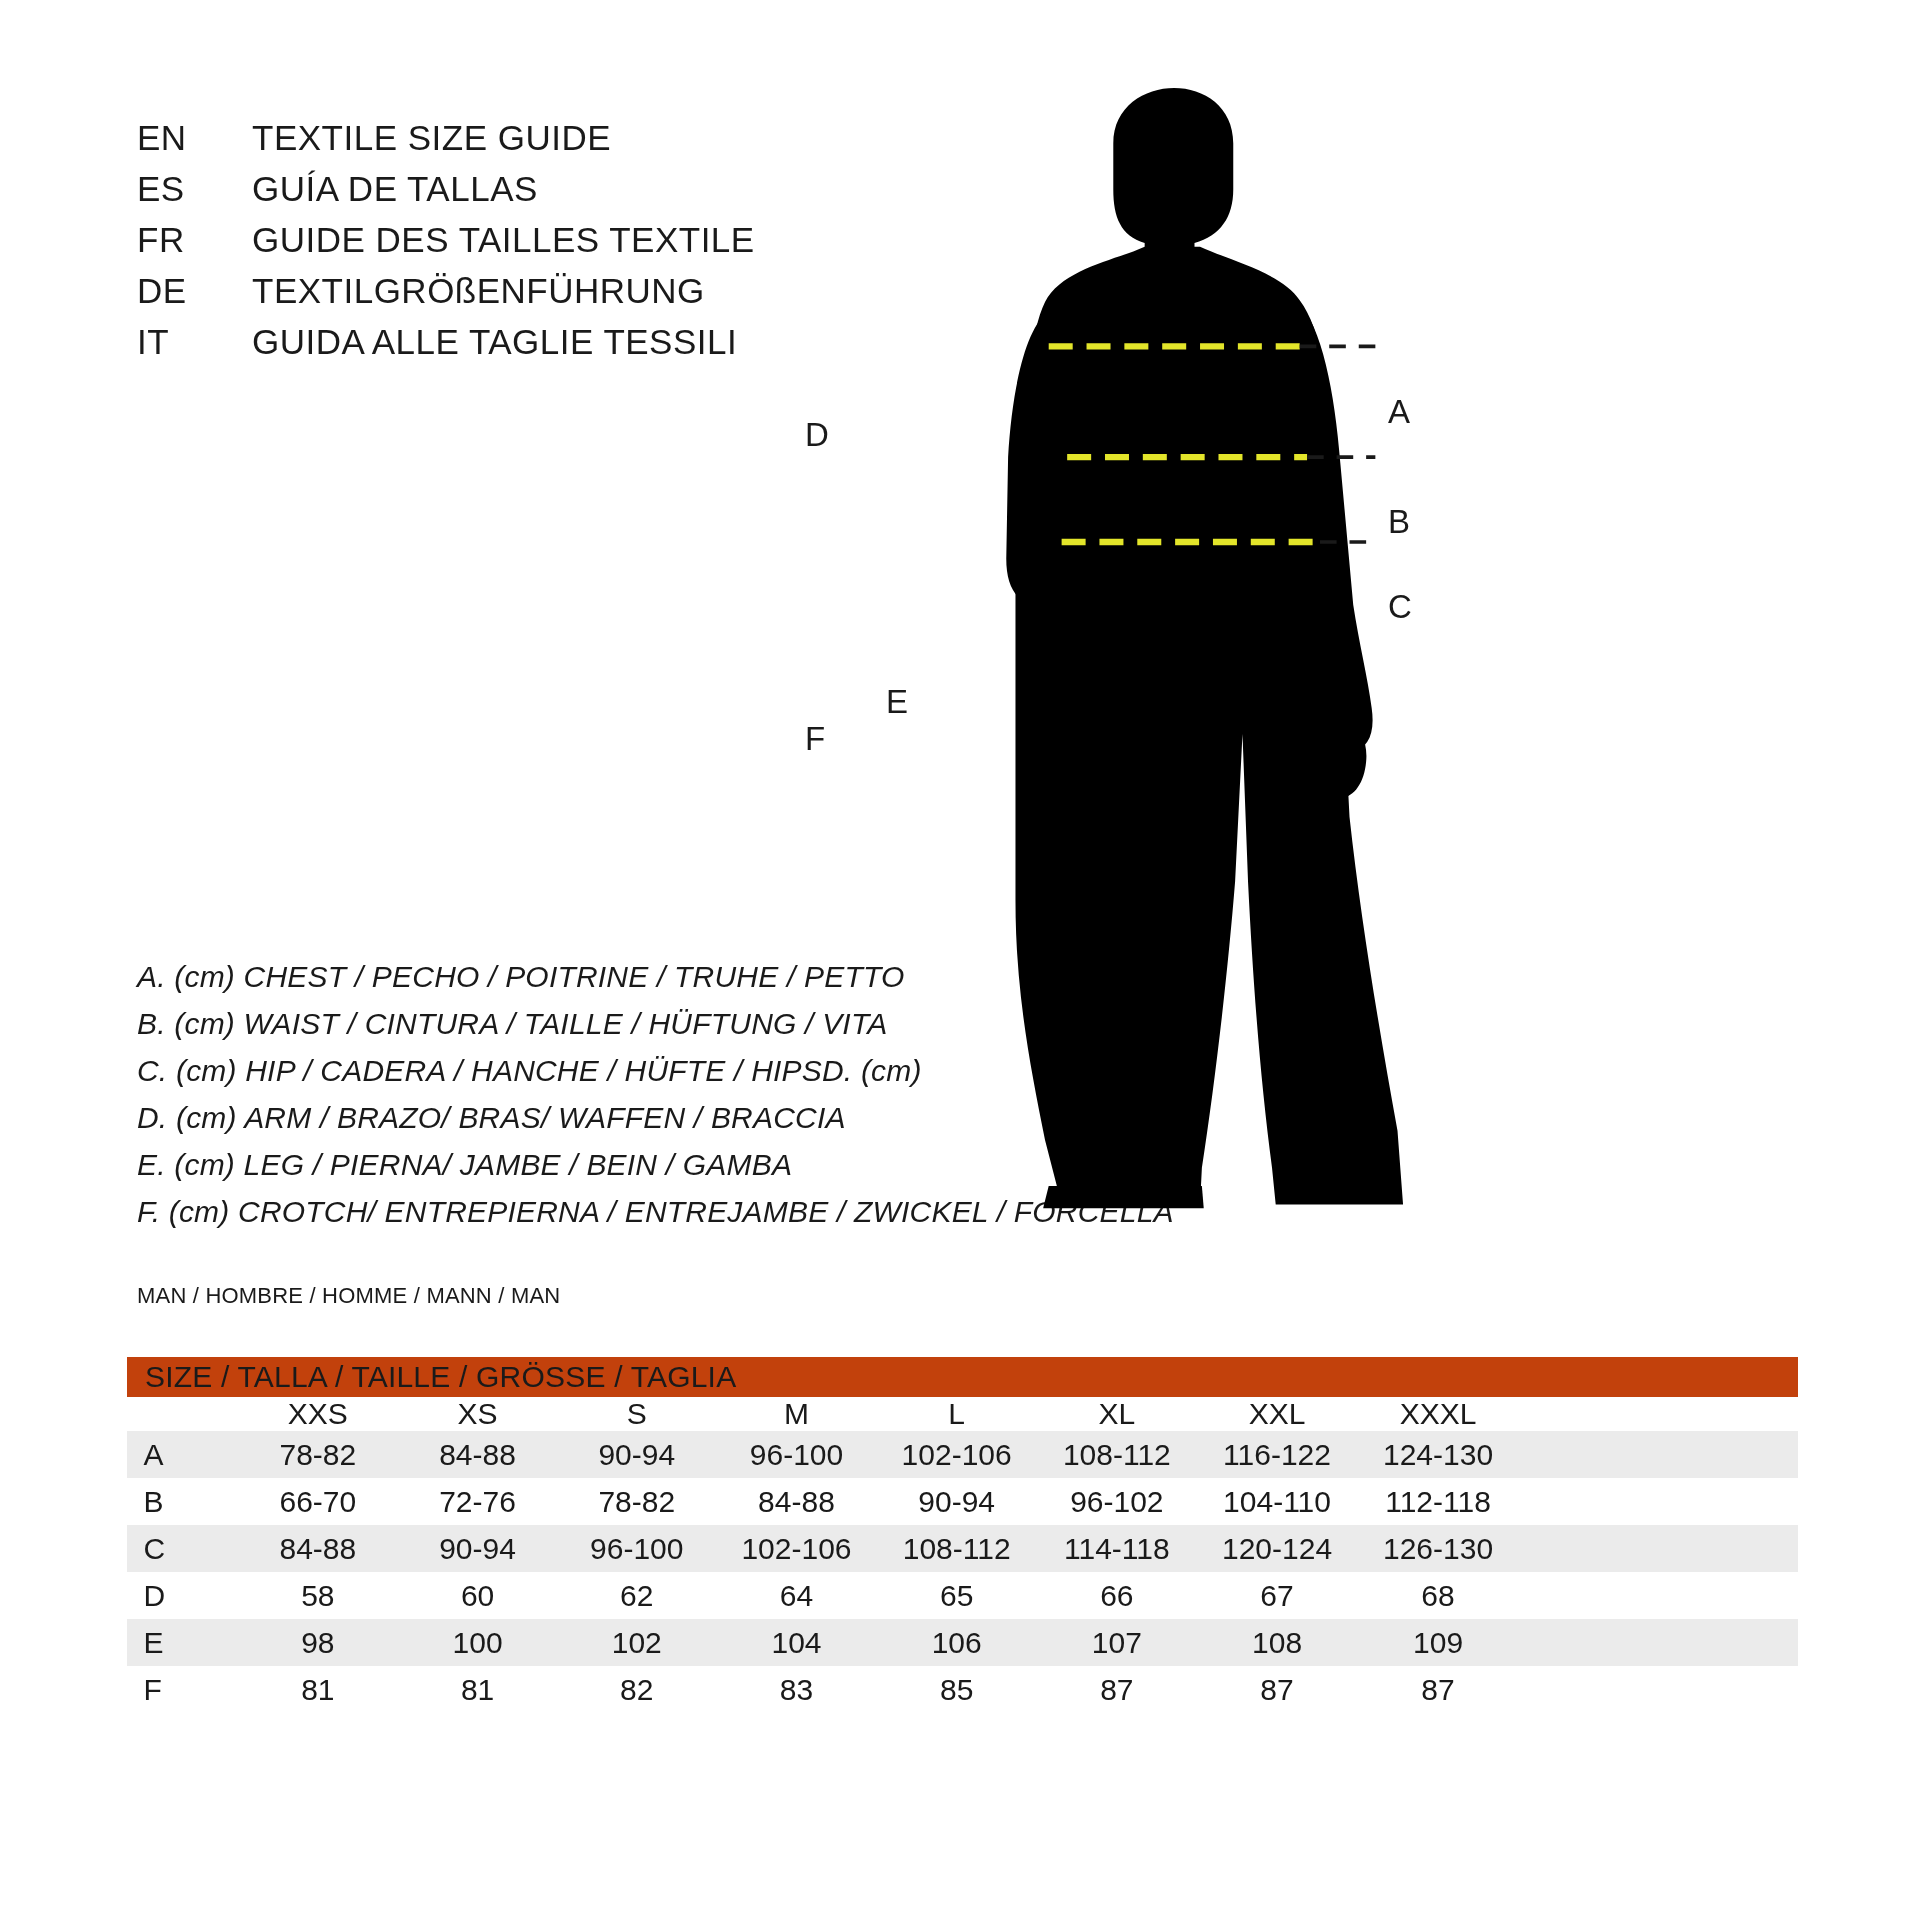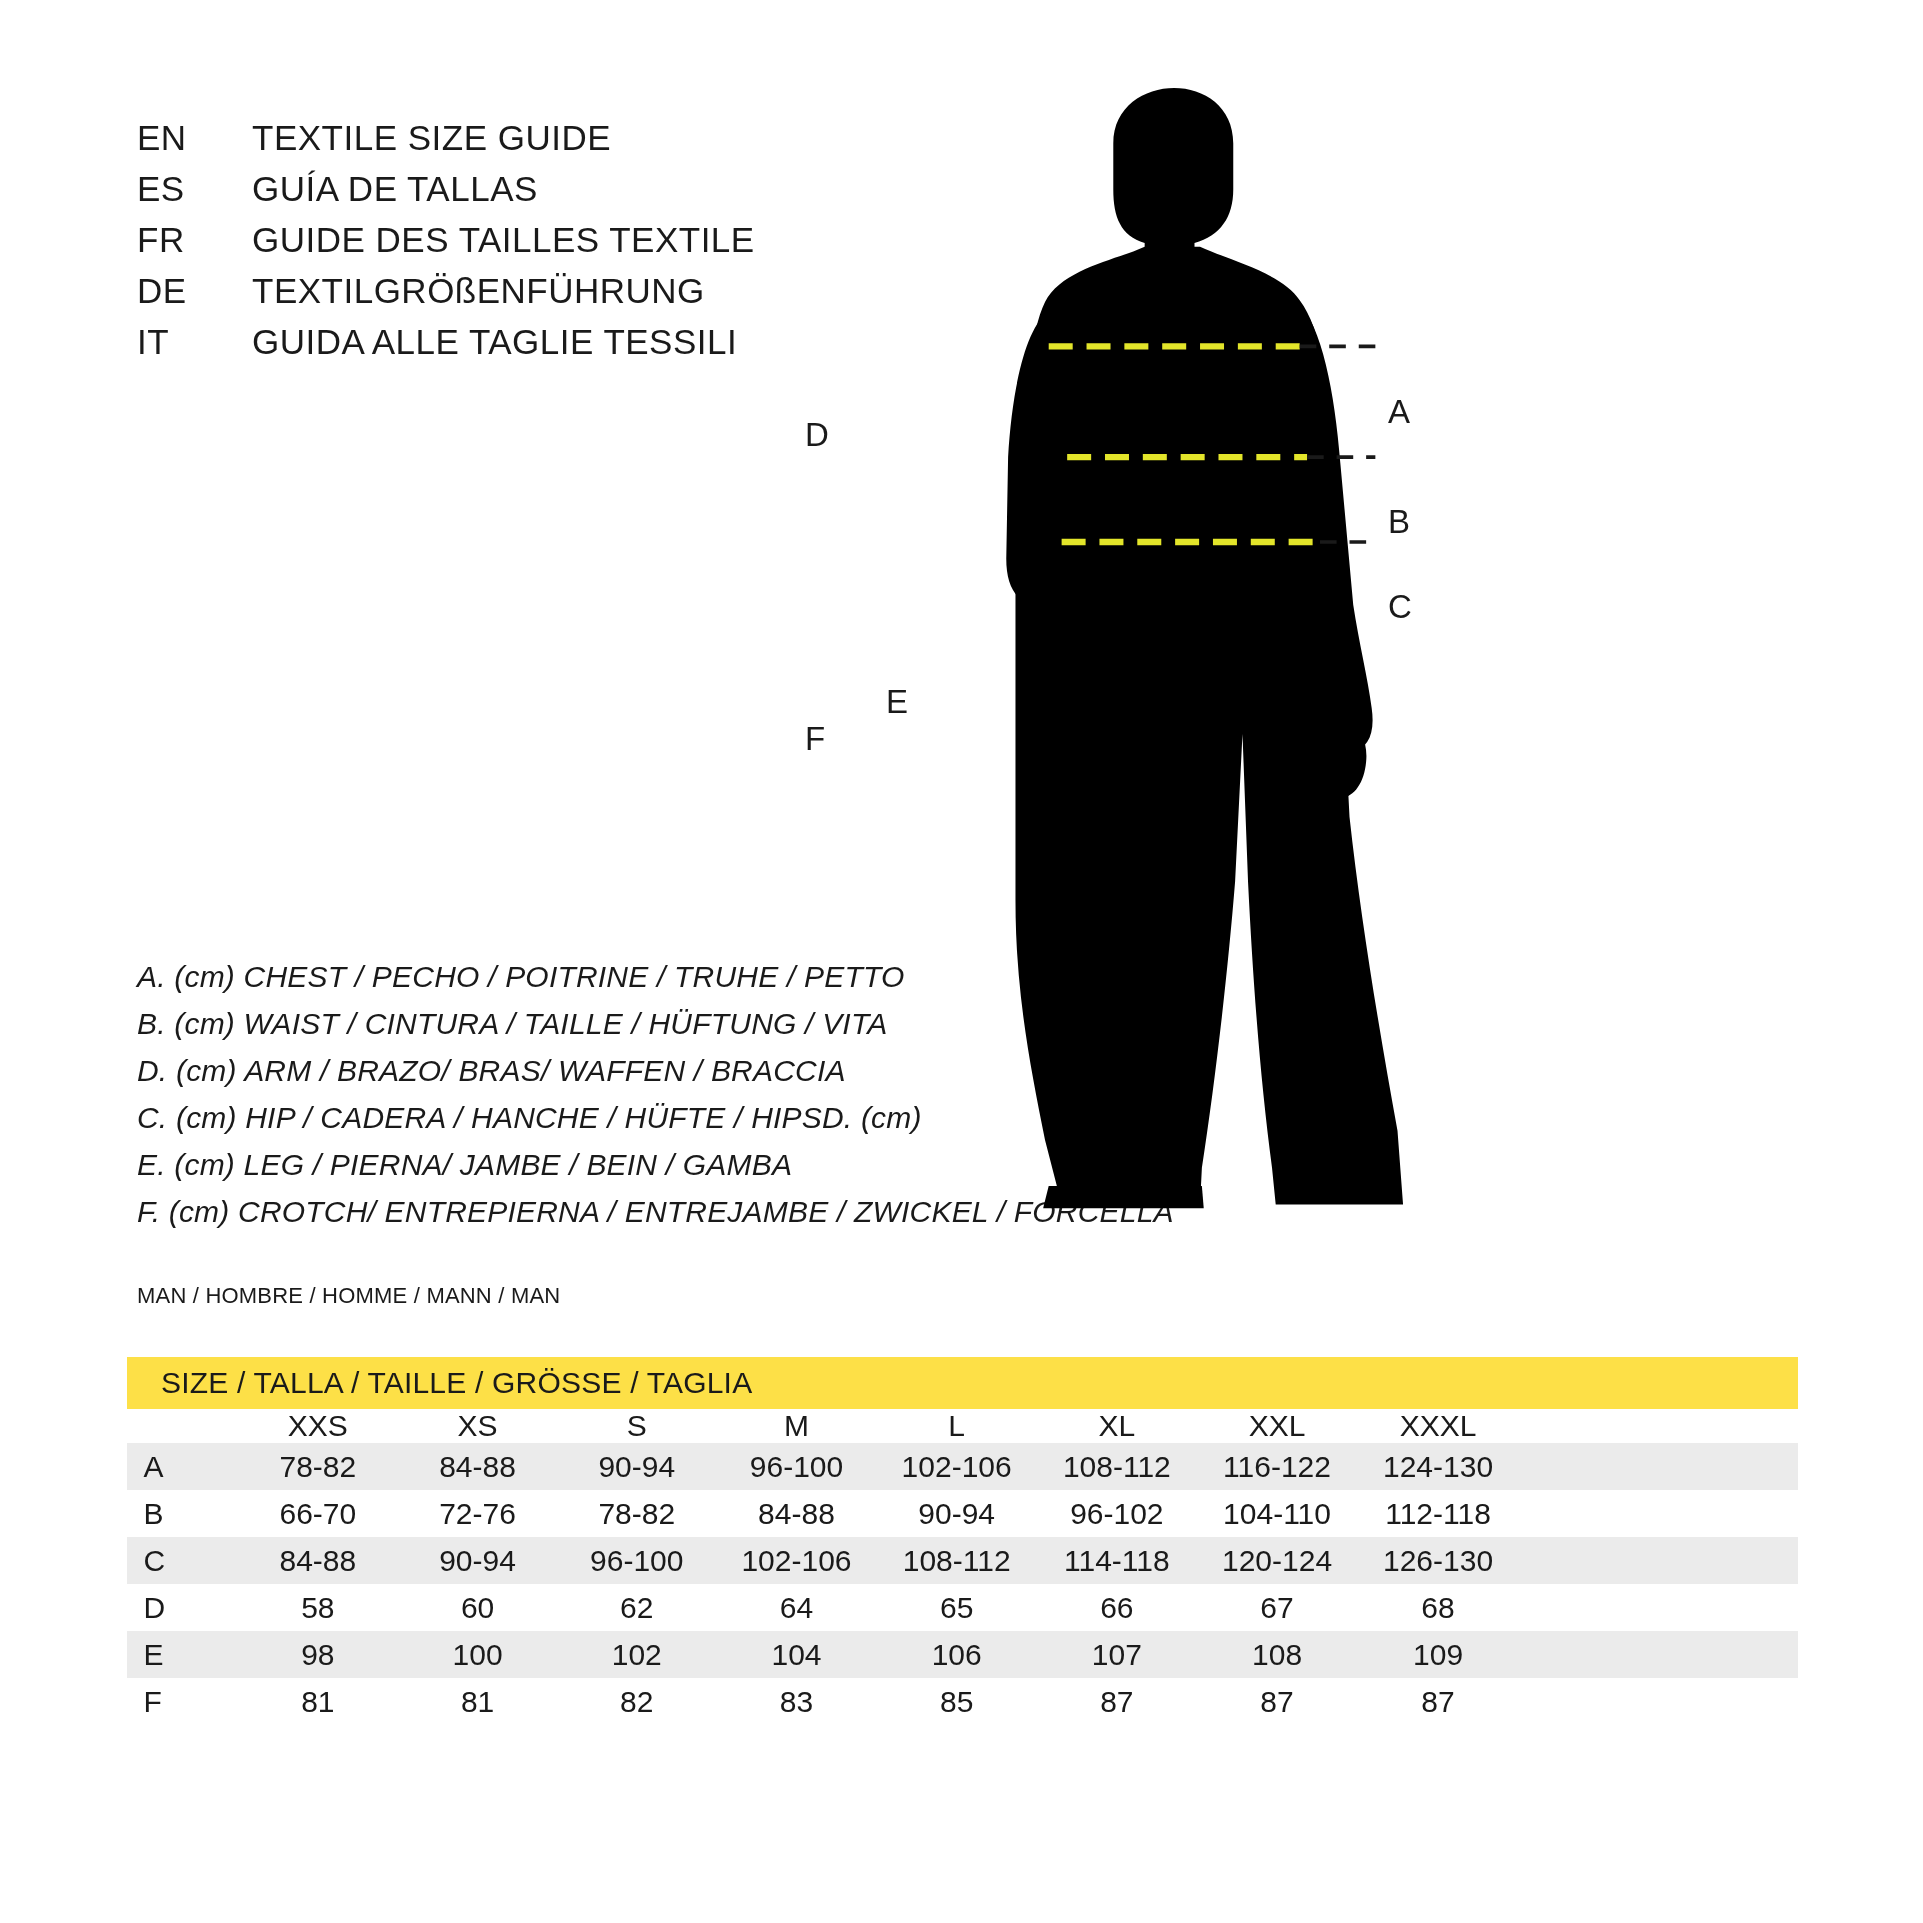--- a/index.html
+++ b/index.html
@@ -89,24 +89,24 @@
   }
   #size-table th, #size-table td {
     padding: 0;
     margin: 0;
     height: 47px;
     font-weight: normal;
     text-align: center;
     color: #1a1a1a;
   }
   #size-table .hdr-row th {
-    background: #fde047;
+    background: #c2410c;
     text-align: left;
-    padding-left: 34px;
-    height: 52px;
+    padding-left: 18px;
+    height: 40px;
     font-size: 30px;
     letter-spacing: 0.2px;
   }
   #size-table .sub-row td {
     background: #ffffff;
     height: 33px;
   }
   #size-table tbody tr.alt td {
     background: #ebebeb;
   }
@@ -144,22 +144,22 @@
   </div>
   <div class="lang-row">
     <span class="lang-code">IT</span>
     <span class="lang-title">GUIDA ALLE TAGLIE TESSILI</span>
   </div>
 </div>
 
 <div id="legend">
   <div class="legend-row">A. (cm) CHEST / PECHO / POITRINE / TRUHE / PETTO</div>
   <div class="legend-row">B. (cm) WAIST / CINTURA / TAILLE / HÜFTUNG / VITA</div>
+  <div class="legend-row">C. (cm) HIP / CADERA / HANCHE / HÜFTE / HIPSD. (cm)</div>
   <div class="legend-row">D. (cm) ARM / BRAZO/ BRAS/ WAFFEN / BRACCIA</div>
-  <div class="legend-row">C. (cm) HIP / CADERA / HANCHE / HÜFTE / HIPSD. (cm)</div>
   <div class="legend-row">E. (cm) LEG / PIERNA/ JAMBE / BEIN / GAMBA</div>
   <div class="legend-row">F. (cm) CROTCH/ ENTREPIERNA / ENTREJAMBE / ZWICKEL / FORCELLA</div>
 </div>
 <div id="legend-gender">MAN / HOMBRE / HOMME / MANN / MAN</div>
 
 <div id="figure-area">
   <svg id="silhouette" width="831" height="1135" viewBox="0 0 900 1230" xmlns="http://www.w3.org/2000/svg">
 
     <g>
 

